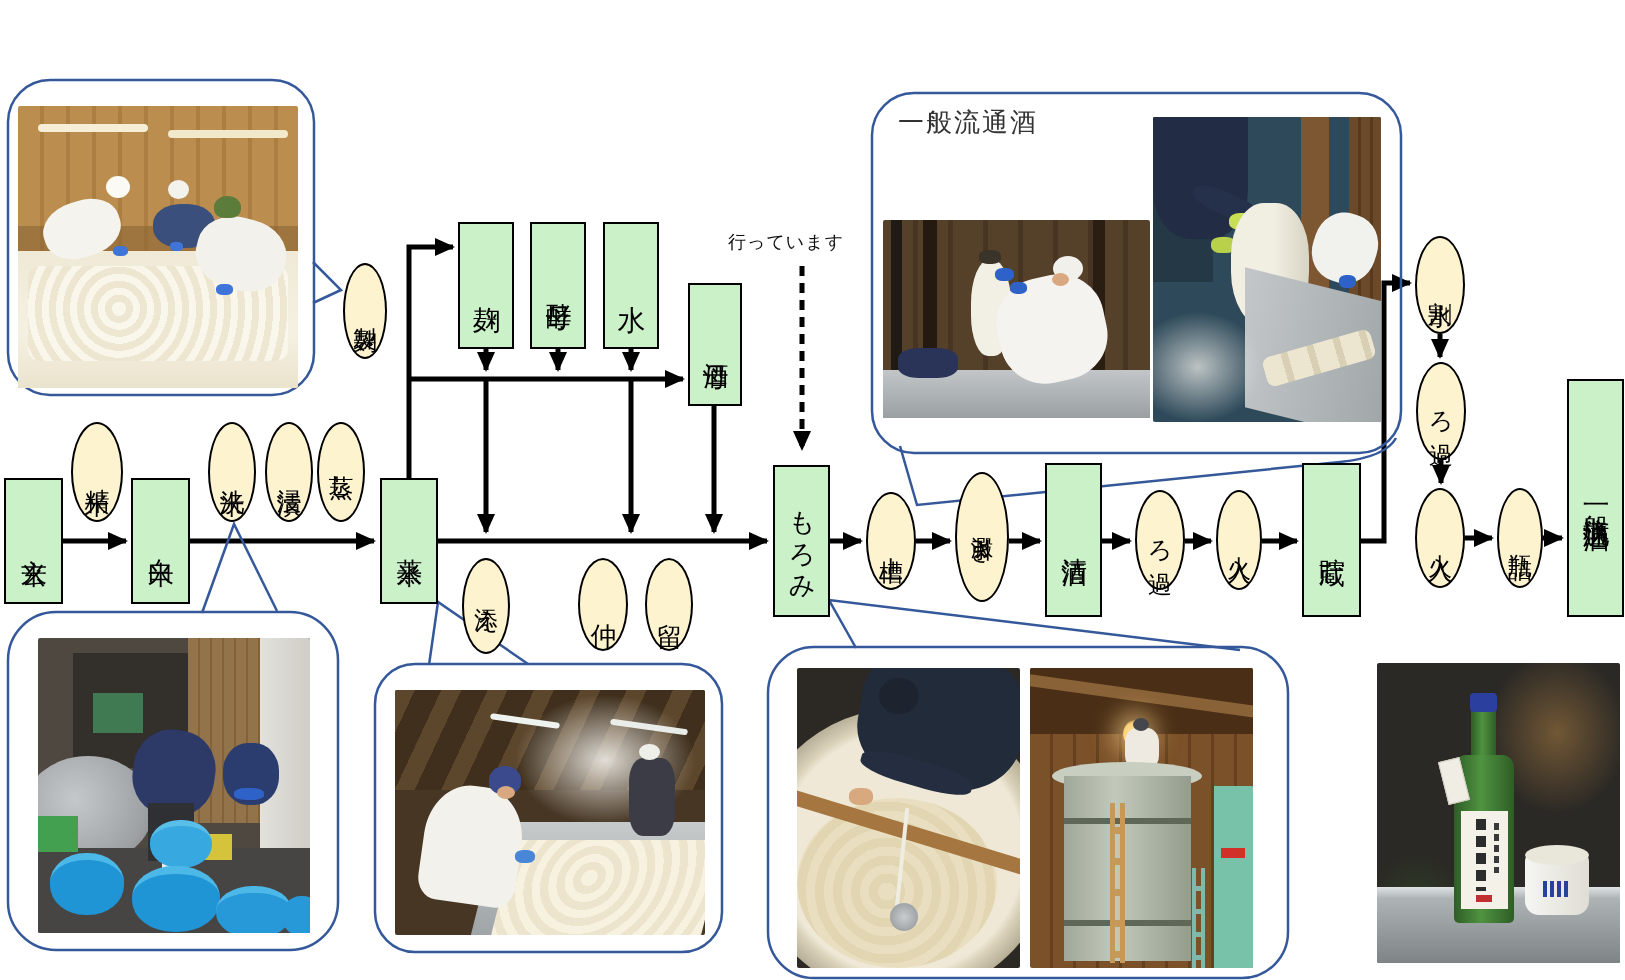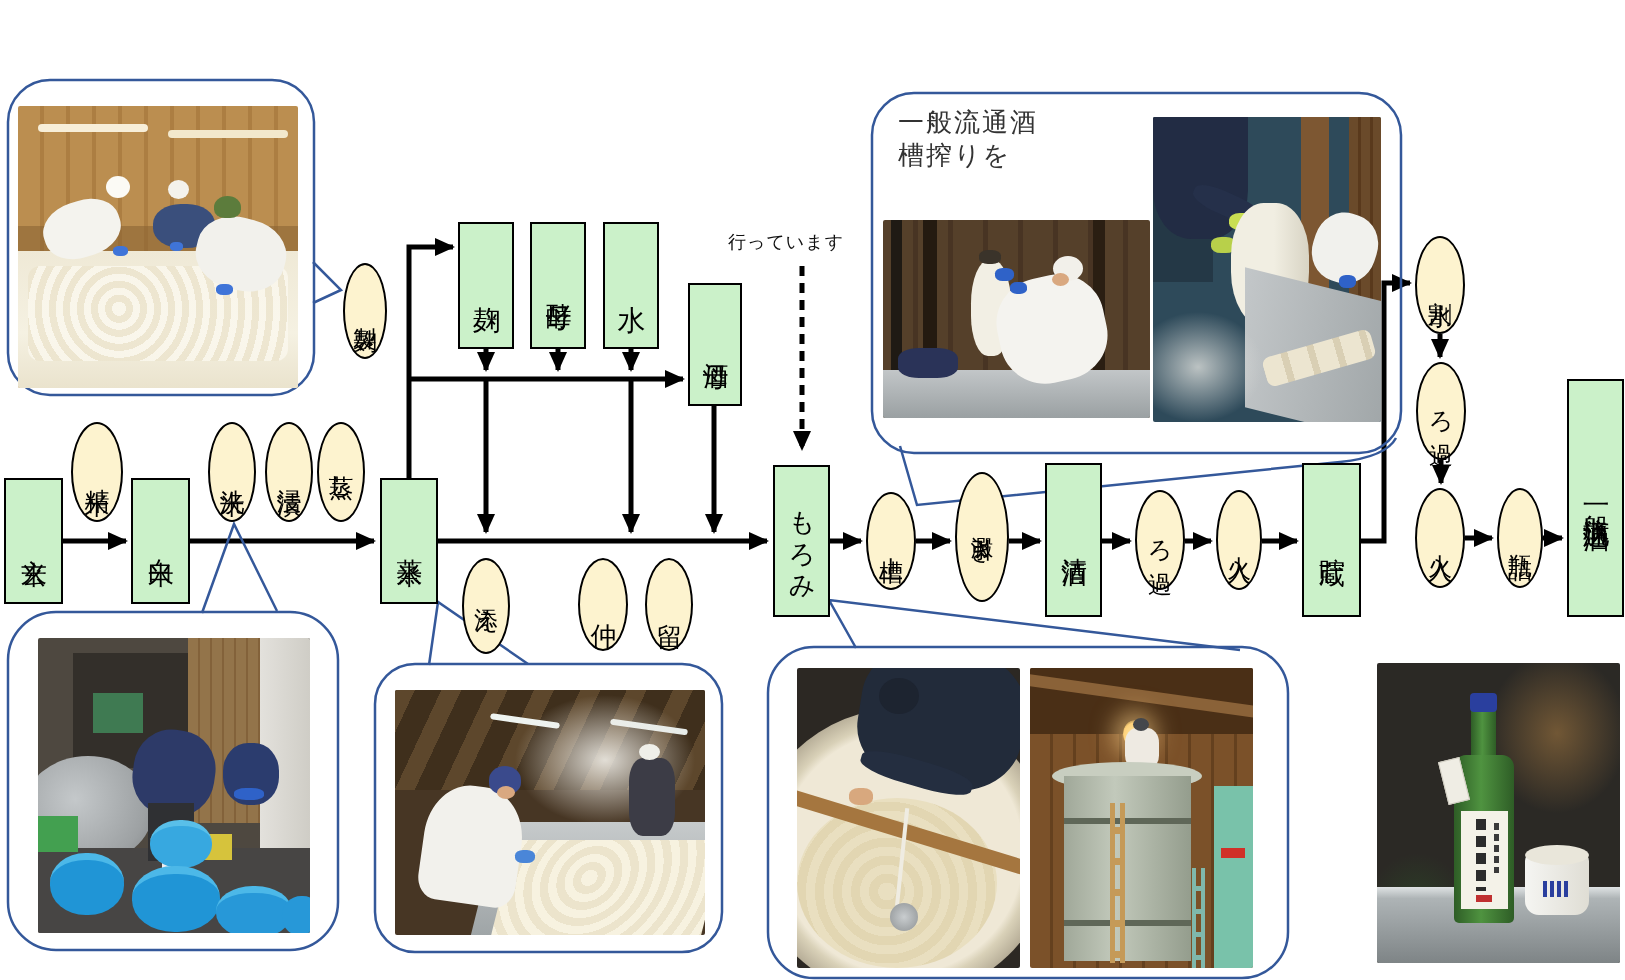--- a/index.html
+++ b/index.html
@@ -156,21 +156,20 @@
   <div class="node ell" style="left:1415px;top:488px;width:50px;height:100px;font-size:24px;">
       <span class="vtext">火入</span>
     </div>
   <div class="node ell" style="left:1497px;top:488px;width:46px;height:100px;font-size:24px;">
       <span class="vtext">瓶詰</span>
     </div>
 
   <div id="alcohol-label">行っています</div>
   <div id="press-note">
     <div>一般流通酒</div>
-    <div>槽搾りを</div>
   </div>
 
   <div class="ph" style="left:18px;top:106px;width:280px;height:282px;background:repeating-linear-gradient(90deg,#bb8e50 0 22px,#ac7e42 22px 26px);">
     <div class="d" style="left:20px;top:18px;width:110px;height:8px;background:#f7eed8;border-radius:4px;"></div>
     <div class="d" style="left:150px;top:24px;width:120px;height:8px;background:#f2e8cc;border-radius:4px;"></div>
     <div class="d" style="left:0;top:120px;width:280px;height:30px;background:#8a6434;opacity:.6;"></div>
     <div class="d" style="left:0;top:145px;width:280px;height:137px;background:linear-gradient(#efe9d6,#f5f1e2 60%,#eae3cd);"></div>
     <div class="d" style="left:10px;top:160px;width:260px;height:95px;background:repeating-radial-gradient(circle at 35% 45%,#fbf8ee 0 7px,#ece4cd 7px 14px);opacity:.8;border-radius:12px;"></div>
     <div class="d" style="left:25px;top:95px;width:78px;height:56px;background:#f4f3ee;border-radius:45%;transform:rotate(-18deg);"></div>
     <div class="d" style="left:88px;top:70px;width:24px;height:22px;background:#fbfaf5;border-radius:50%;"></div>

